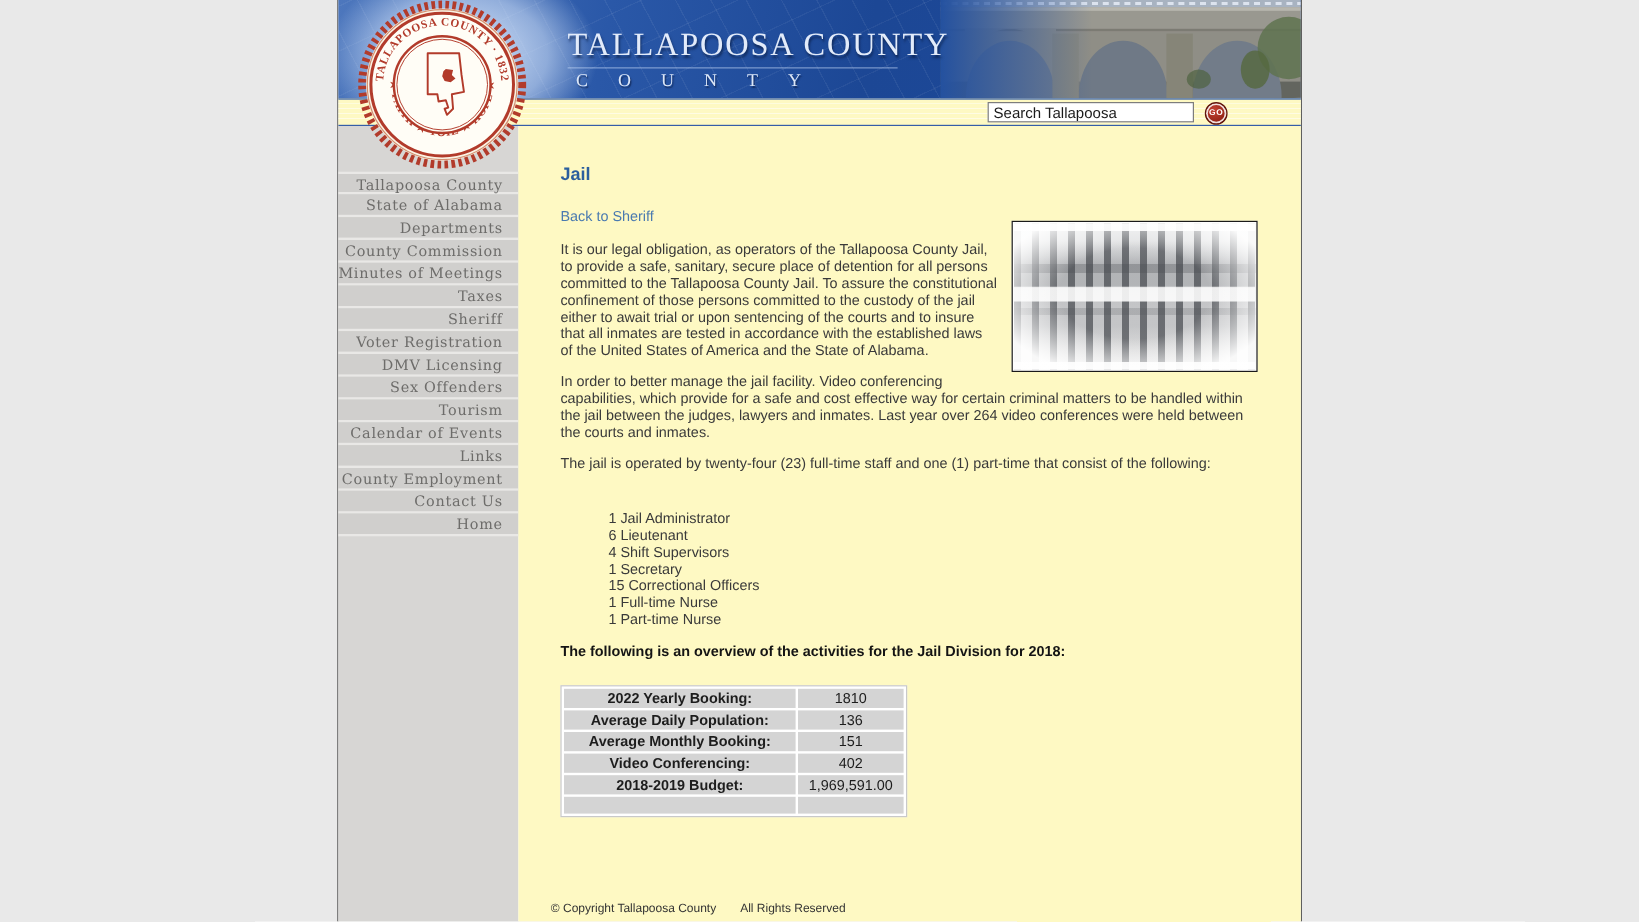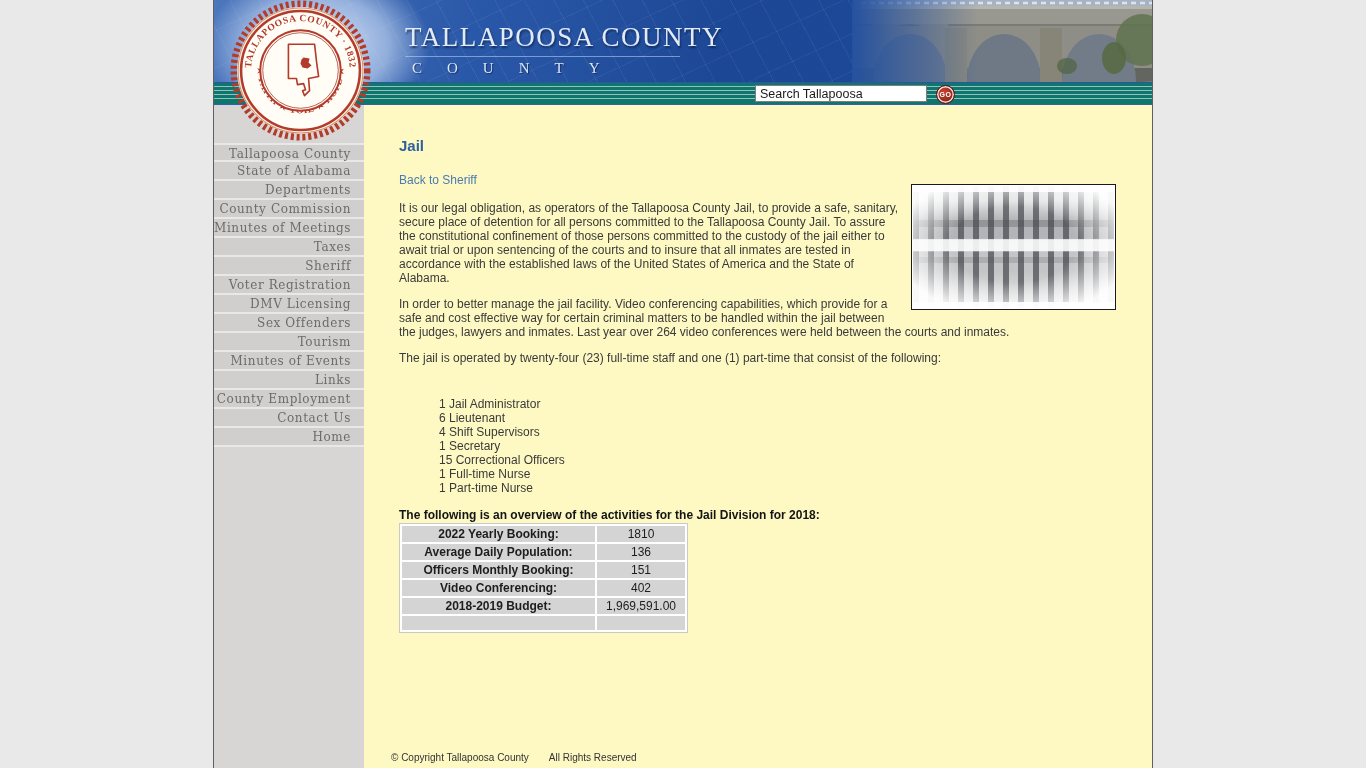--- a/index.html
+++ b/index.html
@@ -3,21 +3,21 @@
 <meta charset="utf-8">
 <style>
   * { margin:0; padding:0; box-sizing:border-box; }
   html,body { width:100%; height:100%; }
   body {
     background:#e9e9e9;
     font-family:"Liberation Sans", sans-serif;
     font-size:12px; color:#3a3a3a;
   }
   .page {
-    width:940px; min-height:768px; margin:0 auto;
+    width:804px; min-height:768px; margin:0 auto;
     border-left:1px solid #5f5f5f; border-right:1px solid #5f5f5f;
     background:#fff; position:relative;
   }
 
   
   .header { position:relative; height:105px; }
   .header-top {
     position:relative; height:82px; overflow:hidden;
     background:linear-gradient(100deg,#4d77bd 0%,#2a58a8 28%,#1c4795 55%,#1e4a9c 100%);
   }
@@ -37,21 +37,21 @@
     font-family:"Liberation Serif", serif; font-size:27px; letter-spacing:1.5px;
     color:#e2ebfa; text-shadow:1px 2px 2px rgba(8,24,60,0.65); white-space:nowrap;
   }
   .site-subtitle {
     margin-top:3px; padding-top:3px; padding-left:7px;
     border-top:1px solid rgba(195,215,245,0.55);
     font-family:"Liberation Serif", serif; font-size:15px; letter-spacing:25px;
     color:#dce7f8; text-shadow:1px 1px 1px rgba(8,24,60,0.6); white-space:nowrap;
   }
   .header-band {
-    position:relative; height:23px; background:#0f766e;
+    position:relative; height:23px; background:#fef9c3;
     border-top:1px solid #2c56a2; border-bottom:1px solid #355ea8;
   }
   .header-band::before {
     content:""; position:absolute; left:0; right:0; top:3px; bottom:3px;
     background:repeating-linear-gradient(180deg, rgba(255,255,255,0.55) 0 1px, transparent 1px 4px);
   }
   .search-input {
     position:absolute; left:541px; top:2px; width:172px; height:17px;
     border:1px solid #7d7d7d; background:#fff; font-size:12.5px; color:#1a1a1a;
     padding:0 4px; font-family:"Liberation Sans", sans-serif;
@@ -92,21 +92,21 @@
       radial-gradient(ellipse 62% 62% at 50% 48%, rgba(255,255,255,0) 50%, rgba(255,255,255,0.95) 96%),
       linear-gradient(180deg, rgba(255,255,255,0.9) 0 5%, rgba(255,255,255,0) 5% 95%, rgba(255,255,255,0.9) 95%),
       linear-gradient(180deg, rgba(255,255,255,0) 0 43%, rgba(255,255,255,0.88) 44% 53%, rgba(255,255,255,0) 54%),
       repeating-linear-gradient(90deg, rgba(84,87,92,0.78) 0 6px, rgba(228,229,231,0.25) 6px 15px),
       linear-gradient(180deg, rgba(255,255,255,0) 0 28%, rgba(70,73,78,0.45) 28% 34%, rgba(255,255,255,0) 34% 58%, rgba(95,98,103,0.35) 58% 63%, rgba(255,255,255,0) 63%),
       linear-gradient(180deg, #e0e1e2 0 12%, #a2a4a7 28% 42%, #b9babc 55% 70%, #d9d9d9 88%, #e8e8e8);
   }
 
   .staff-list { margin:32px 0 13px 40px; }
   .staff-list div { font-size:12px; line-height:14px; color:#3a3a3a; }
-  .overview-heading { font-size:12px; font-weight:bold; color:#141414; margin-bottom:1px; }
+  .overview-heading { font-size:12px; font-weight:bold; color:#141414; margin-bottom:21px; }
 
   table.stats { border-collapse:separate; border-spacing:2px; background:#fff; border:1px solid #c9c9c9; }
   table.stats td {
     background:#d4d4d4; height:14px; padding:1px 5px; font-size:12px; color:#1d1d1d;
     vertical-align:middle;
     text-align:center;
   }
   td.stat-label { width:193px; font-weight:bold; }
   td.stat-value { width:88px; }
 
@@ -195,21 +195,21 @@
       <div class="sidebar-item">State of Alabama</div>
       <div class="sidebar-item">Departments</div>
       <div class="sidebar-item">County Commission</div>
       <div class="sidebar-item">Minutes of Meetings</div>
       <div class="sidebar-item">Taxes</div>
       <div class="sidebar-item">Sheriff</div>
       <div class="sidebar-item">Voter Registration</div>
       <div class="sidebar-item">DMV Licensing</div>
       <div class="sidebar-item">Sex Offenders</div>
       <div class="sidebar-item">Tourism</div>
-      <div class="sidebar-item">Minutes of Events</div>
+      <div class="sidebar-item">Calendar of Events</div>
       <div class="sidebar-item">Links</div>
       <div class="sidebar-item">County Employment</div>
       <div class="sidebar-item">Contact Us</div>
       <div class="sidebar-item">Home</div>
     </div>
 
     <div class="main">
       <div class="page-title">Jail</div>
       <a class="back-link">Back to Sheriff</a>
 
@@ -237,21 +237,21 @@
         <tbody>
           <tr>
             <td class="stat-label">2022 Yearly Booking:</td>
             <td class="stat-value">1810</td>
           </tr>
           <tr>
             <td class="stat-label">Average Daily Population:</td>
             <td class="stat-value">136</td>
           </tr>
           <tr>
-            <td class="stat-label">Officers Monthly Booking:</td>
+            <td class="stat-label">Average Monthly Booking:</td>
             <td class="stat-value">151</td>
           </tr>
           <tr>
             <td class="stat-label">Video Conferencing:</td>
             <td class="stat-value">402</td>
           </tr>
           <tr>
             <td class="stat-label">2018-2019 Budget:</td>
             <td class="stat-value">1,969,591.00</td>
           </tr>

